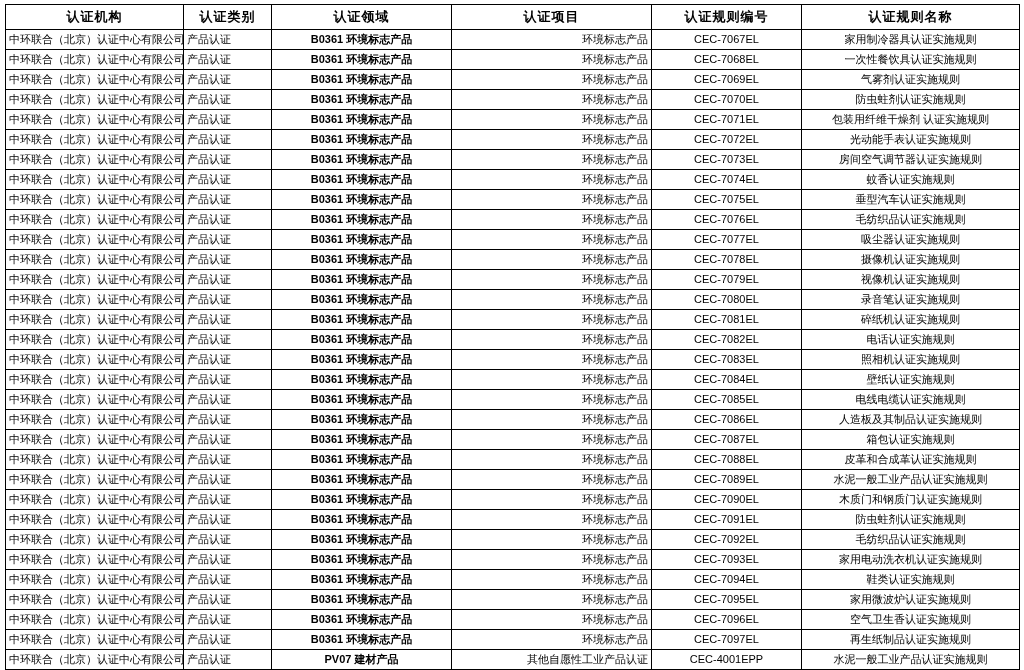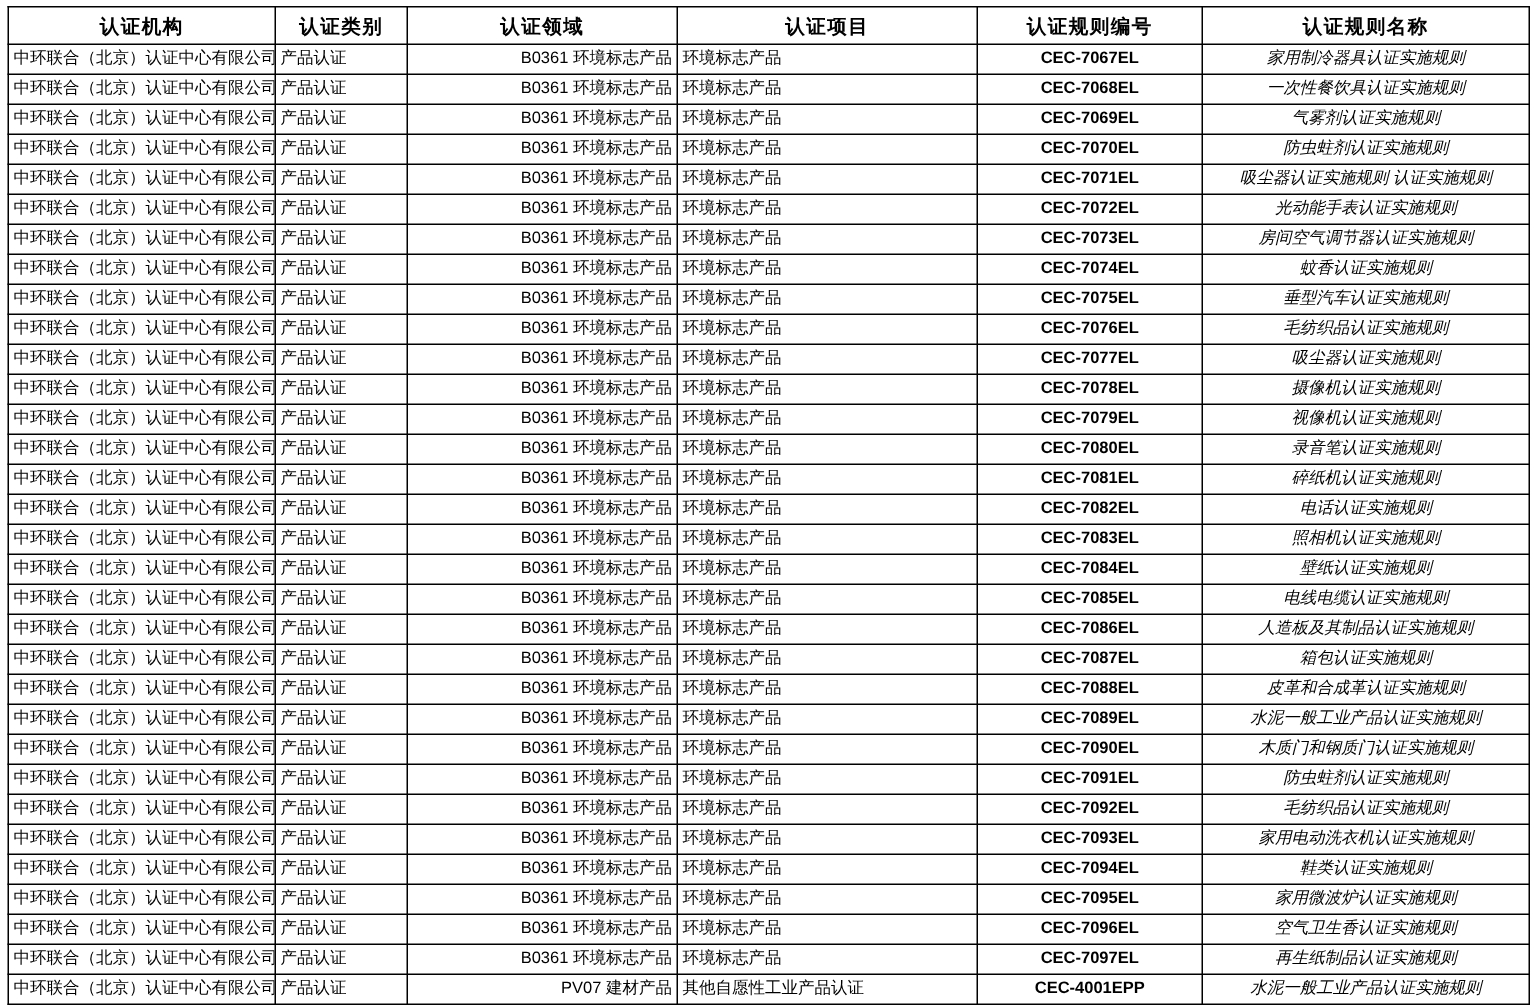--- a/index.html
+++ b/index.html
@@ -32,35 +32,36 @@
     padding: 0 3px;
     white-space: nowrap;
     overflow: hidden;
   }
   table.cert-table thead th {
     font-size: 13px;
     font-weight: bold;
     text-align: center;
     height: 24px;
     letter-spacing: 1px;
+    font-family: Liberation Mono, monospace;
   }
   
   col.c-org   { width: 178px; }
   col.c-type  { width: 88px; }
   col.c-field { width: 180px; }
   col.c-item  { width: 200px; }
   col.c-code  { width: 150px; }
   col.c-name  { width: 218px; }
 
   td.org    { text-align: center; }
   td.type   { text-align: left; }
-  td.field  { text-align: right; padding-left: 8px; }
-  td.item   { text-align: left; }
-  td.code   { text-align: center; font-weight: bold; }
-  td.name   { text-align: center; font-style: italic; }
+  td.field  { text-align: center; padding-left: 8px; font-weight: bold; }
+  td.item   { text-align: right; }
+  td.code   { text-align: center; }
+  td.name   { text-align: center; }
 </style>
 </head>
 <body>
 
 <div id="sheet">
   <table class="cert-table">
     <colgroup>
       <col class="c-org">
       <col class="c-type">
       <col class="c-field">
@@ -110,21 +111,21 @@
           <td class="item">环境标志产品</td>
           <td class="code">CEC-7070EL</td>
           <td class="name">防虫蛀剂认证实施规则</td>
         </tr>
         <tr>
           <td class="org">中环联合（北京）认证中心有限公司</td>
           <td class="type">产品认证</td>
           <td class="field">B0361 环境标志产品</td>
           <td class="item">环境标志产品</td>
           <td class="code">CEC-7071EL</td>
-          <td class="name">吸尘器认证实施规则 认证实施规则</td>
+          <td class="name">包装用纤维干燥剂 认证实施规则</td>
         </tr>
         <tr>
           <td class="org">中环联合（北京）认证中心有限公司</td>
           <td class="type">产品认证</td>
           <td class="field">B0361 环境标志产品</td>
           <td class="item">环境标志产品</td>
           <td class="code">CEC-7072EL</td>
           <td class="name">光动能手表认证实施规则</td>
         </tr>
         <tr>

